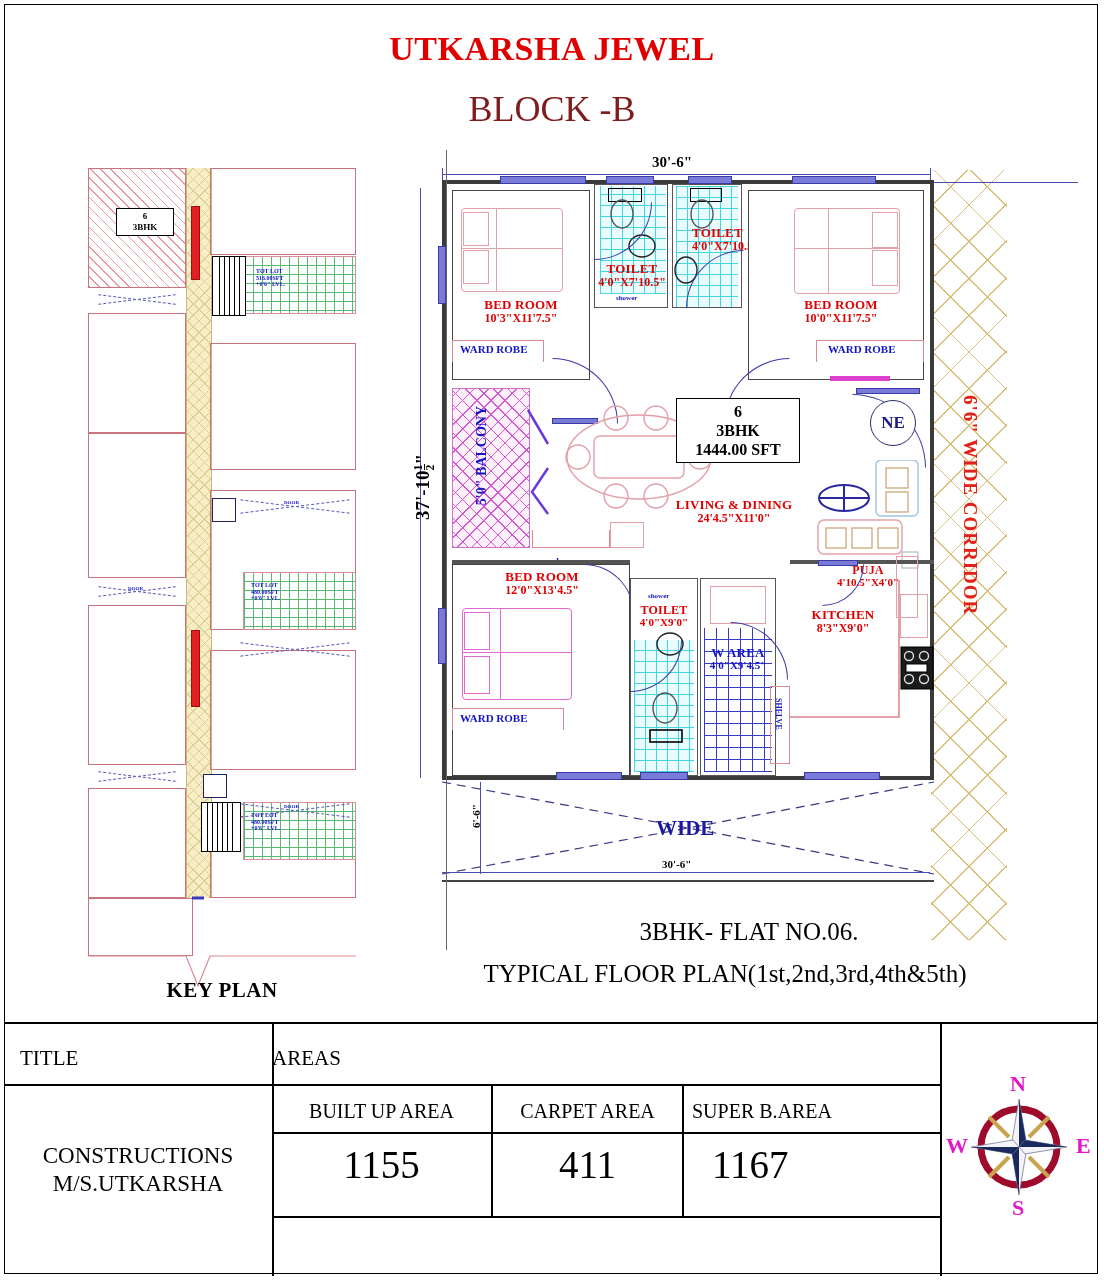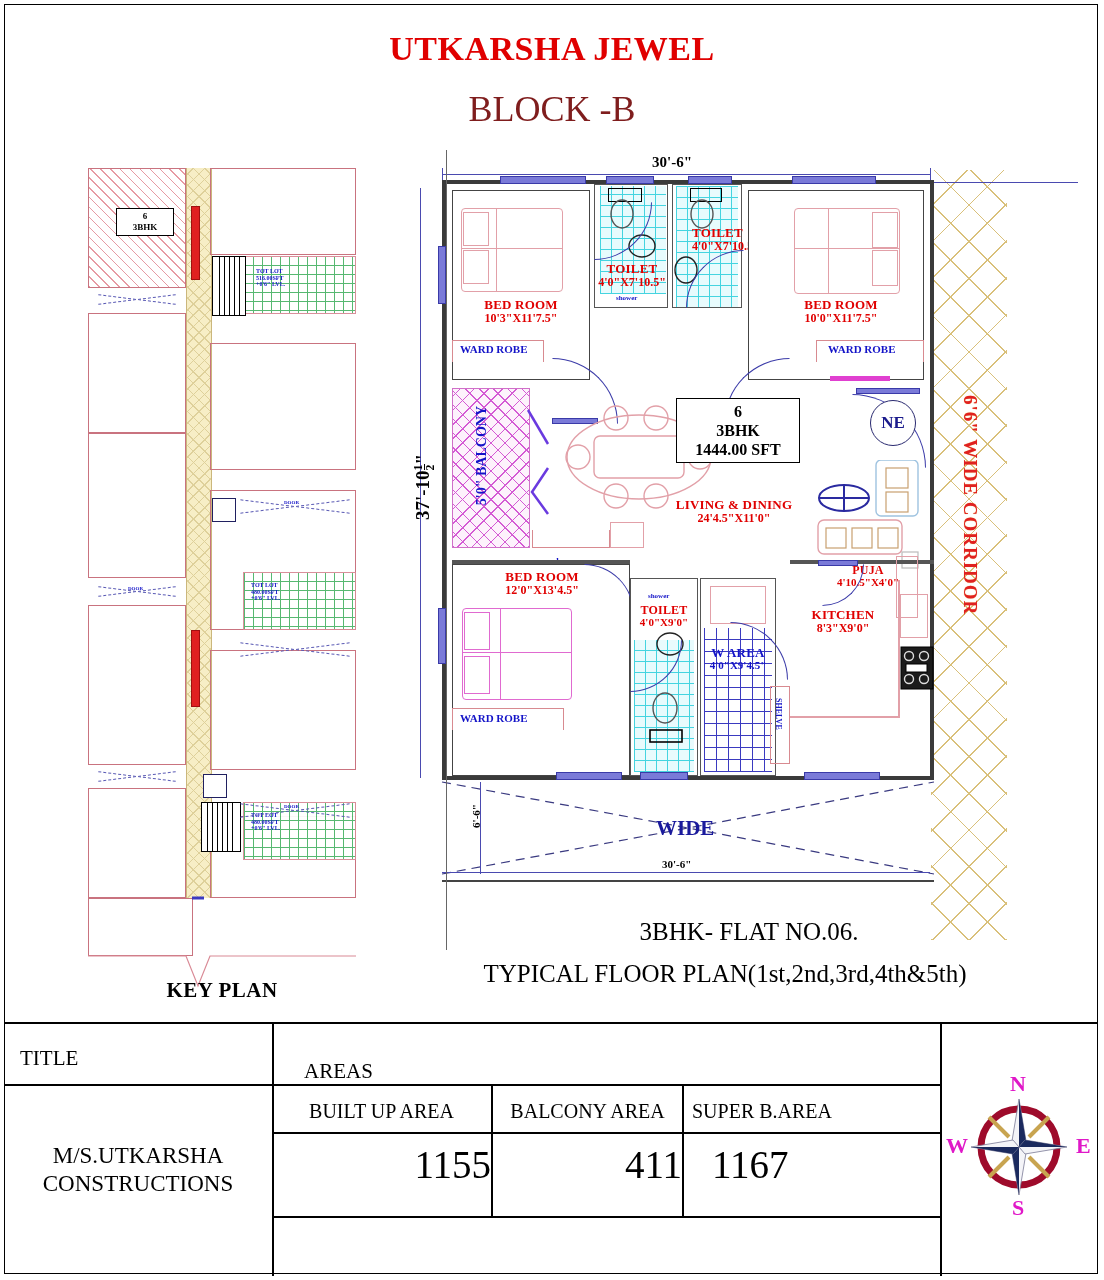--- a/index.html
+++ b/index.html
@@ -123,21 +123,21 @@
   #duct-label{position:absolute;font-size:21px;font-weight:bold;color:#1a1a9c;}
 
   
   #cap1{left:404px;top:918px;width:690px;text-align:center;font-size:25px;font-weight:normal;}
   #cap2{left:330px;top:960px;width:790px;text-align:center;font-size:25px;font-weight:normal;}
 
   
   #titleblock{left:4px;top:1022px;width:1094px;height:252px;border-top:2px solid #000;box-sizing:border-box;}
   .tb-lbl{position:absolute;font-size:21px;}
   .tb-hdr{position:absolute;font-size:20px;text-align:center;width:100%;}
-  .tb-val{position:absolute;font-size:39px;text-align:right;width:100%;}
+  .tb-val{position:absolute;font-size:39px;text-align:center;width:100%;}
 
   
   #compass{position:absolute;left:944px;top:1065px;width:150px;height:165px;}
   .cmp-letter{position:absolute;font-weight:bold;font-size:22px;color:#e018c8;}
 </style>
 </head>
 <body>
 
 <div class="abs" id="sheet-border"></div>
 
@@ -464,34 +464,34 @@
   <div class="abs" style="left:268px;top:0;width:2px;height:252px;background:#000;"></div>
   <div class="abs" style="left:936px;top:0;width:2px;height:252px;background:#000;"></div>
   <div class="abs" style="left:487px;top:60px;width:2px;height:132px;background:#000;"></div>
   <div class="abs" style="left:678px;top:60px;width:2px;height:132px;background:#000;"></div>
 
   <div class="abs" style="left:0;top:60px;width:936px;height:2px;background:#000;"></div>
   <div class="abs" style="left:268px;top:108px;width:668px;height:1.5px;background:#000;"></div>
   <div class="abs" style="left:268px;top:192px;width:668px;height:1.5px;background:#000;"></div>
 
   <div class="tb-lbl" style="left:16px;top:22px;">TITLE</div>
-  <div class="tb-lbl" style="left:300px;top:22px;margin-top:13px;">AREAS</div>
+  <div class="tb-lbl" style="left:268px;top:22px;">AREAS</div>
 
   <div class="abs" style="left:0;top:118px;width:268px;text-align:center;font-size:23px;line-height:28px;">
+    <div>CONSTRUCTIONS</div>
     <div>M/S.UTKARSHA</div>
-    <div>CONSTRUCTIONS</div>
   </div>
 
   <div class="abs" style="left:268px;top:62px;width:219px;height:130px;">
     <div class="tb-hdr" style="top:14px;">BUILT UP AREA</div>
     <div class="tb-val" style="top:56px;">1155</div>
   </div>
 
   <div class="abs" style="left:489px;top:62px;width:189px;height:130px;">
-    <div class="tb-hdr" style="top:14px;">BALCONY AREA</div>
+    <div class="tb-hdr" style="top:14px;">CARPET AREA</div>
     <div class="tb-val" style="top:56px;">411</div>
   </div>
 
   <div class="abs" style="left:680px;top:62px;width:256px;height:130px;">
     <div class="tb-hdr" style="top:14px;text-align:left;padding-left:8px;">SUPER B.AREA</div>
     <div class="tb-val" style="top:56px;text-align:left;padding-left:28px;">1167</div>
   </div>
 </div>
 
 <div class="abs" id="compass">

